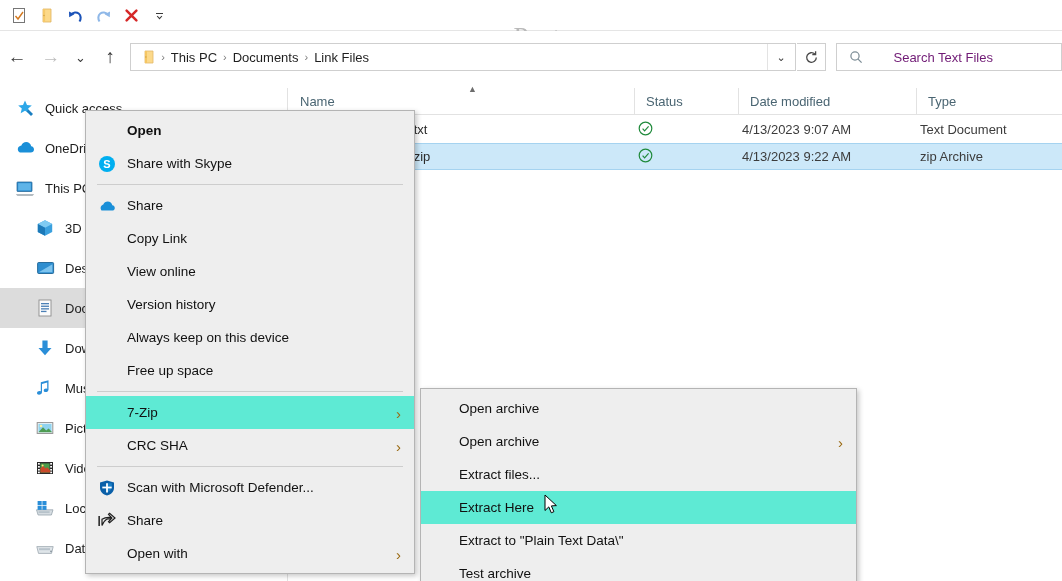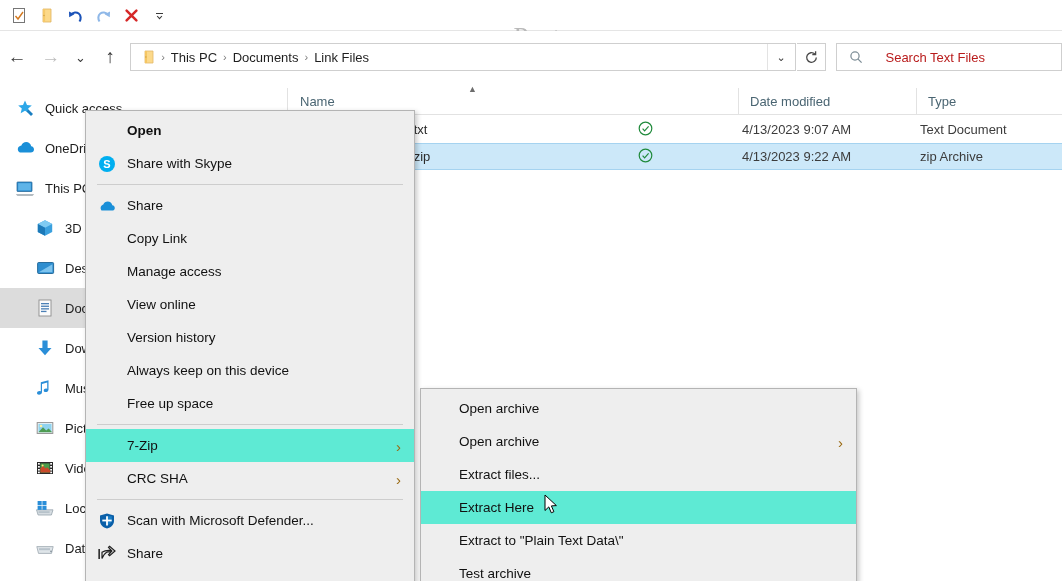--- a/index.html
+++ b/index.html
@@ -64,21 +64,21 @@
     width: 30px; height: 28px; margin-left: 1px;
     border: 1px solid #cfcfcf; border-left: none;
     display: flex; align-items: center; justify-content: center;
     color: #4a4a4a;
   }
   .searchbox {
     margin-left: 10px; height: 28px; width: 227px;
     border: 1px solid #cfcfcf; background: #fff;
     display: flex; align-items: center;
   }
-  .search-ph { font-size: 13px; color: #b91c1c; margin-left: 18px; }
+  .search-ph { font-size: 13px; color: #701a75; margin-left: 26px; }
 
   
   .watermark {
     position: absolute; left: 437px; top: 22px;
     font-family: "Liberation Serif", serif;
     font-size: 27px; color: #b9b9b9;
     letter-spacing: 0px;
     white-space: nowrap;
   }
 
@@ -267,20 +267,21 @@
           <circle cx="6" cy="6" r="4.1" fill="none" stroke="#7d8d96" stroke-width="1.25"></circle>
           <path d="M9.1 9.1 12.6 12.6" stroke="#7d8d96" stroke-width="1.25"></path>
         </svg>
       </span>
       <span class="search-ph">Search Text Files</span>
     </div>
   </div>
 
   <div class="colhead">
     <div class="col" style="left:289px;width:345px;border-left:none">Name</div>
+    <div class="col" style="left:634px;width:104px">Status</div>
     <div class="col" style="left:738px;width:178px">Date modified</div>
     <div class="col" style="left:916px;width:118px">Type</div>
   </div>
   <div class="sortcaret" style="left:468px">▲</div>
 
   <div class="sidebar">
     <div id="sidebar-list">
         <div class="side-item">
           <span class="side-ico">
             <svg width="20" height="20" viewBox="0 0 20 20">
@@ -473,24 +474,20 @@
             </svg>
           </span>
           <span class="mi-label">Share</span>
         </div>
         <div class="mi">
           <span class="mi-ico"></span>
           <span class="mi-label">Copy Link</span>
         </div>
         <div class="mi">
           <span class="mi-ico"></span>
-          <span class="mi-label">Manage access</span>
-        </div>
-        <div class="mi">
-          <span class="mi-ico"></span>
           <span class="mi-label">View online</span>
         </div>
         <div class="mi">
           <span class="mi-ico"></span>
           <span class="mi-label">Version history</span>
         </div>
         <div class="mi">
           <span class="mi-ico"></span>
           <span class="mi-label">Always keep on this device</span>
         </div>

